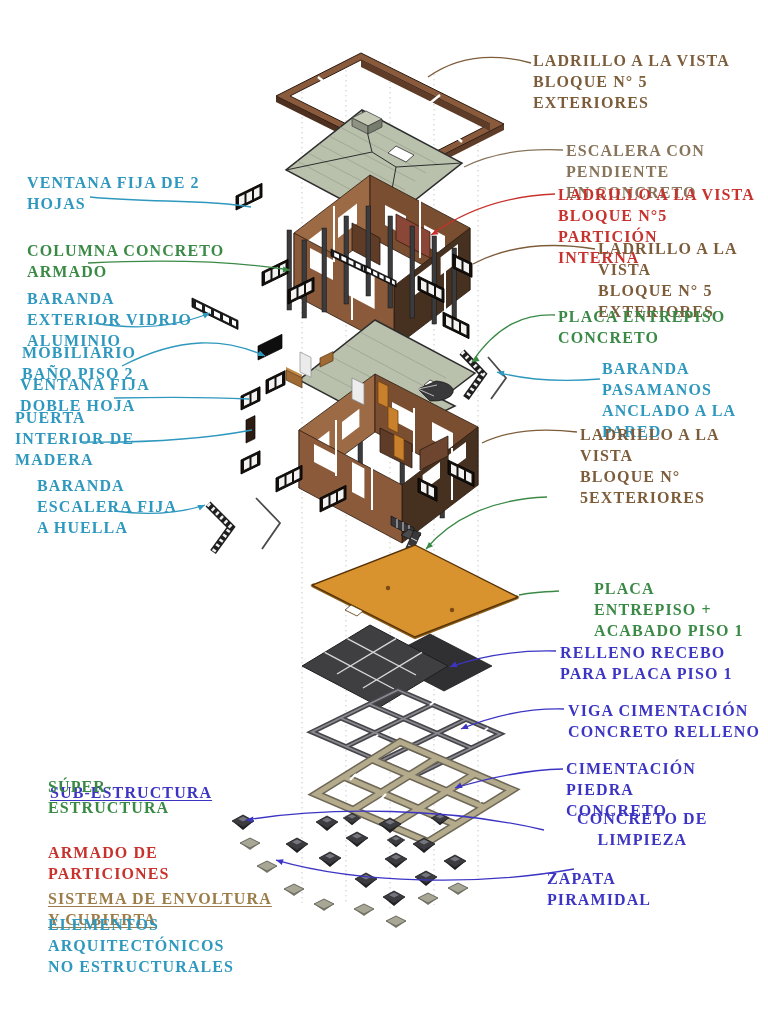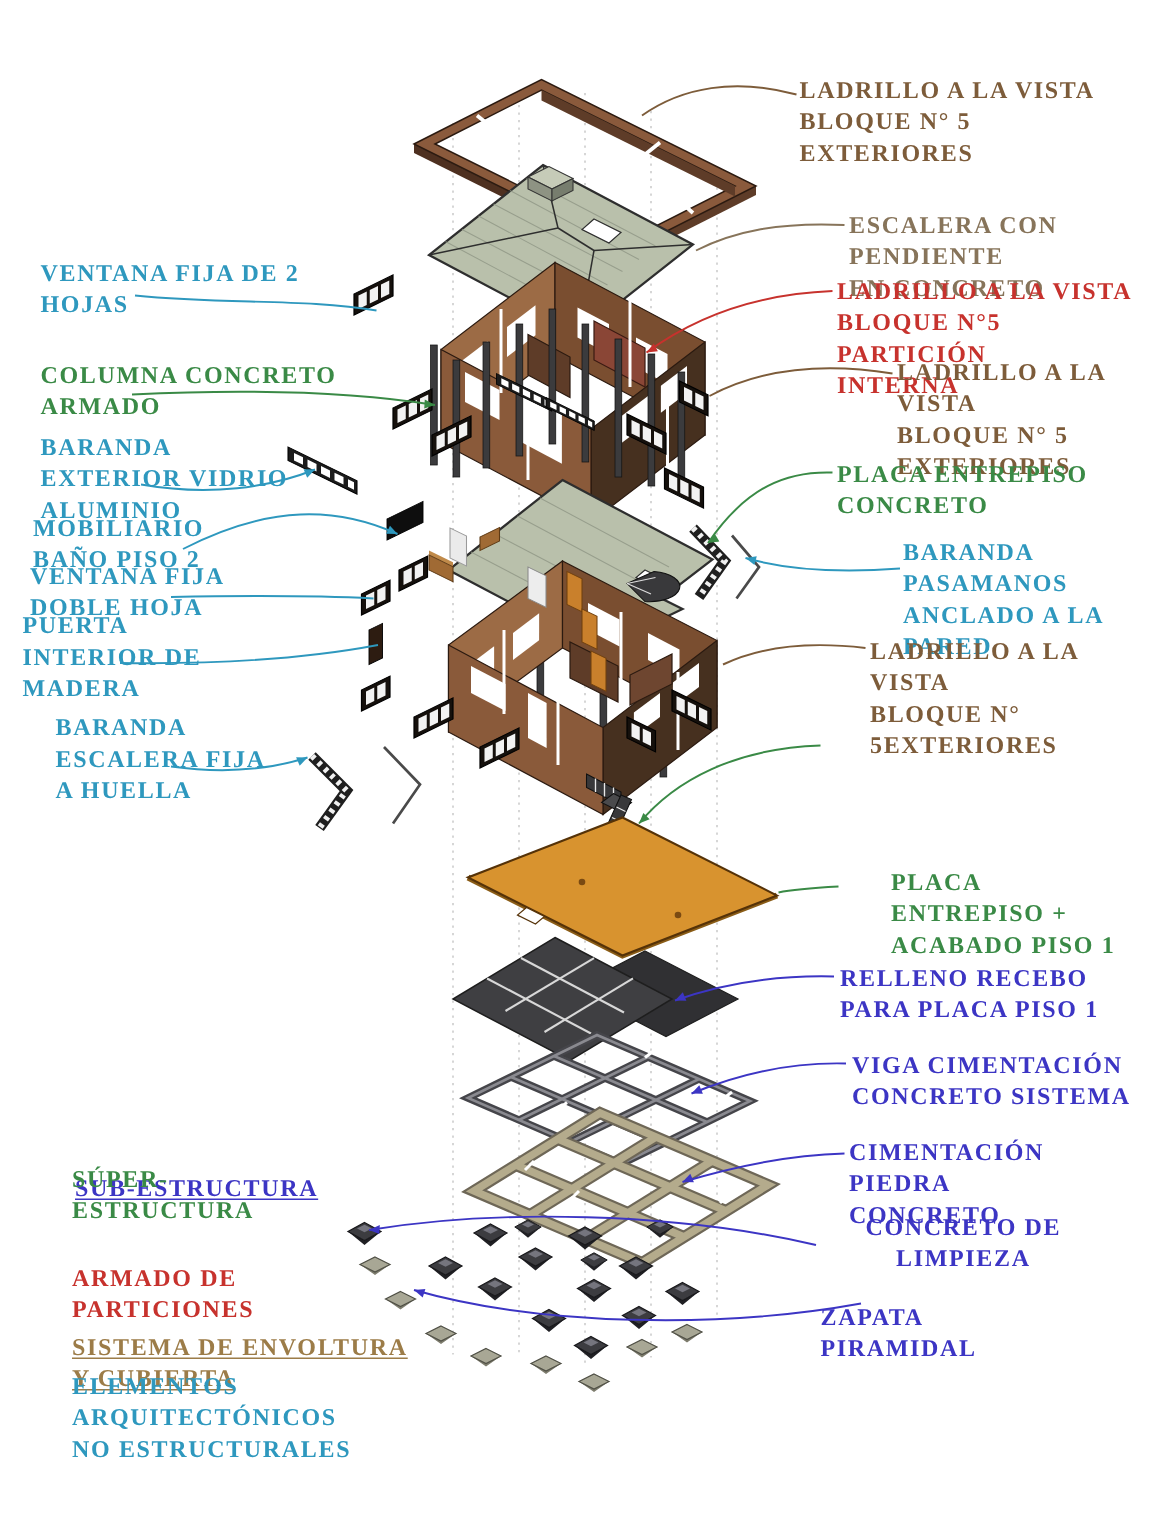--- a/index.html
+++ b/index.html
@@ -416,21 +416,21 @@
 PARED</div>
 <div class="lbl c-brown" style="left:580px;top:424px;">LADRILLO A LA VISTA
 BLOQUE N°
 5EXTERIORES</div>
 <div class="lbl c-green" style="left:578px;top:578px;margin-left:16px;">PLACA
 ENTREPISO +
 ACABADO PISO 1</div>
 <div class="lbl c-blue" style="left:560px;top:642px;">RELLENO RECEBO
 PARA PLACA PISO 1</div>
 <div class="lbl c-blue" style="left:568px;top:700px;">VIGA CIMENTACIÓN
-CONCRETO SISTEMA</div>
+CONCRETO RELLENO</div>
 <div class="lbl c-blue" style="left:566px;top:758px;">CIMENTACIÓN PIEDRA
 CONCRETO</div>
 <div class="lbl c-blue" style="left:547px;top:820px;margin-top:48px;">ZAPATA
 PIRAMIDAL</div>
 <div class="lbl c-blue" style="left:577px;top:808px;text-align:center;">CONCRETO DE
 LIMPIEZA</div>
 
 <div class="lbl c-blue u" style="left:50px;top:764px;">SUB-ESTRUCTURA</div>
 <div class="lbl c-green" style="left:48px;top:776px;">SÚPER-
 ESTRUCTURA</div>

